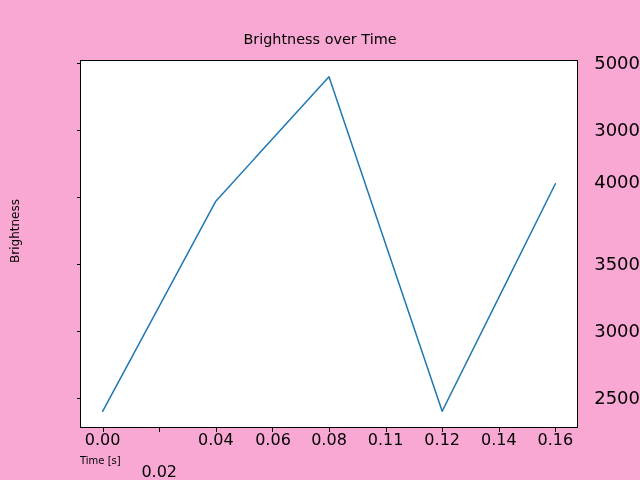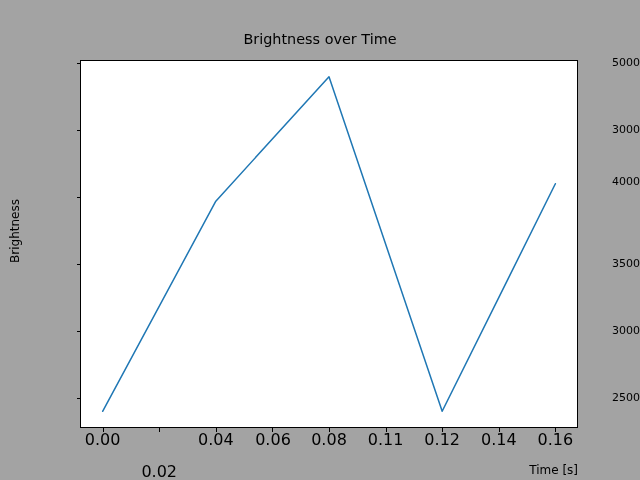--- a/index.html
+++ b/index.html
@@ -10,21 +10,21 @@
   body {
     width: 640px;
     height: 480px;
     font-family: "DejaVu Sans", sans-serif;
     overflow: hidden;
   }
   #figure {
     position: relative;
     width: 640px;
     height: 480px;
-    background: #a3a3a3;
+    background: #f9a8d4;
   }
   #chart-title {
     position: absolute;
     left: 0;
     top: 30px;
     width: 640px;
     text-align: center;
     font-size: 14.4px;
     color: #000000;
     line-height: 18px;
@@ -61,42 +61,41 @@
   .xtick-mark {
     height: 3.5px;
     width: 1px;
     top: 428px;
   }
   .ytick-label {
     position: absolute;
     right: 0;
     width: 70px;
     text-align: right;
-    font-size: 11px;
+    font-size: 18px;
     color: #000000;
     line-height: 12px;
   }
   .xtick-label {
     position: absolute;
     width: 60px;
     text-align: center;
     font-size: 16px;
     color: #000000;
     line-height: 12px;
     top: 434px;
   }
   #xlabel {
     position: absolute;
     left: 80px;
     top: 455px;
     width: 498px;
-    text-align: right;
-    font-size: 12px;
+    text-align: left;
+    font-size: 10px;
     color: #000000;
-    margin-top: 8px;
   }
   #ylabel {
     position: absolute;
     left: -45px;
     top: 224px;
     width: 120px;
     text-align: center;
     font-size: 12px;
     color: #000000;
     transform: rotate(-90deg);

